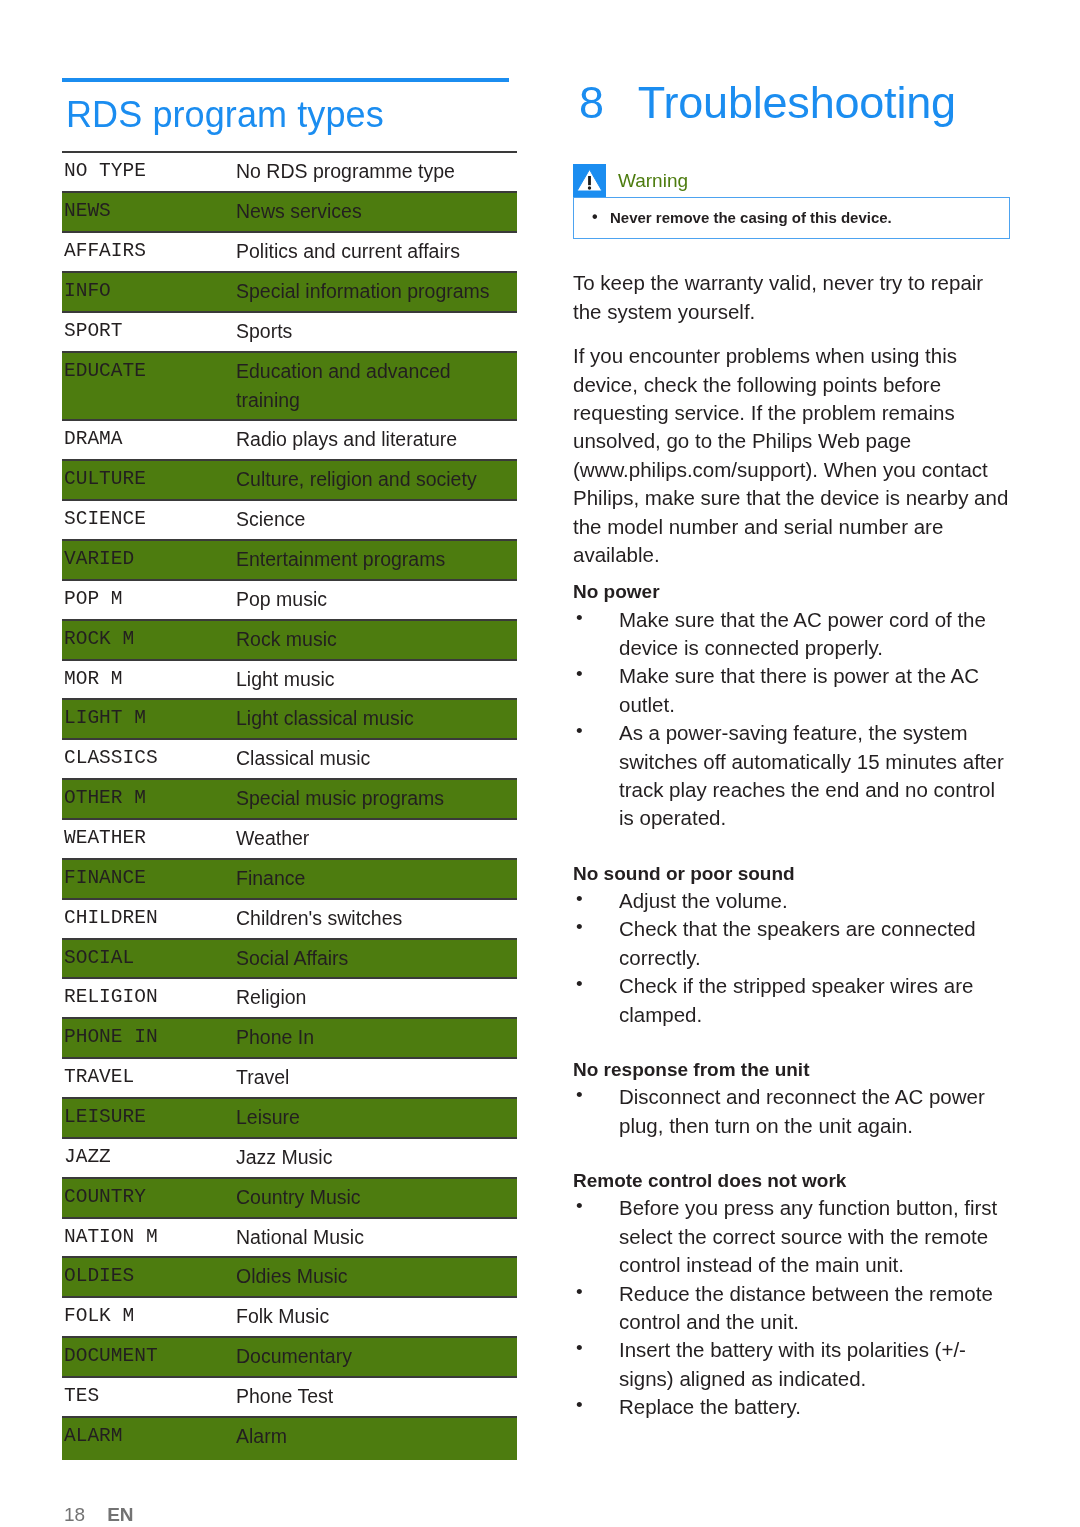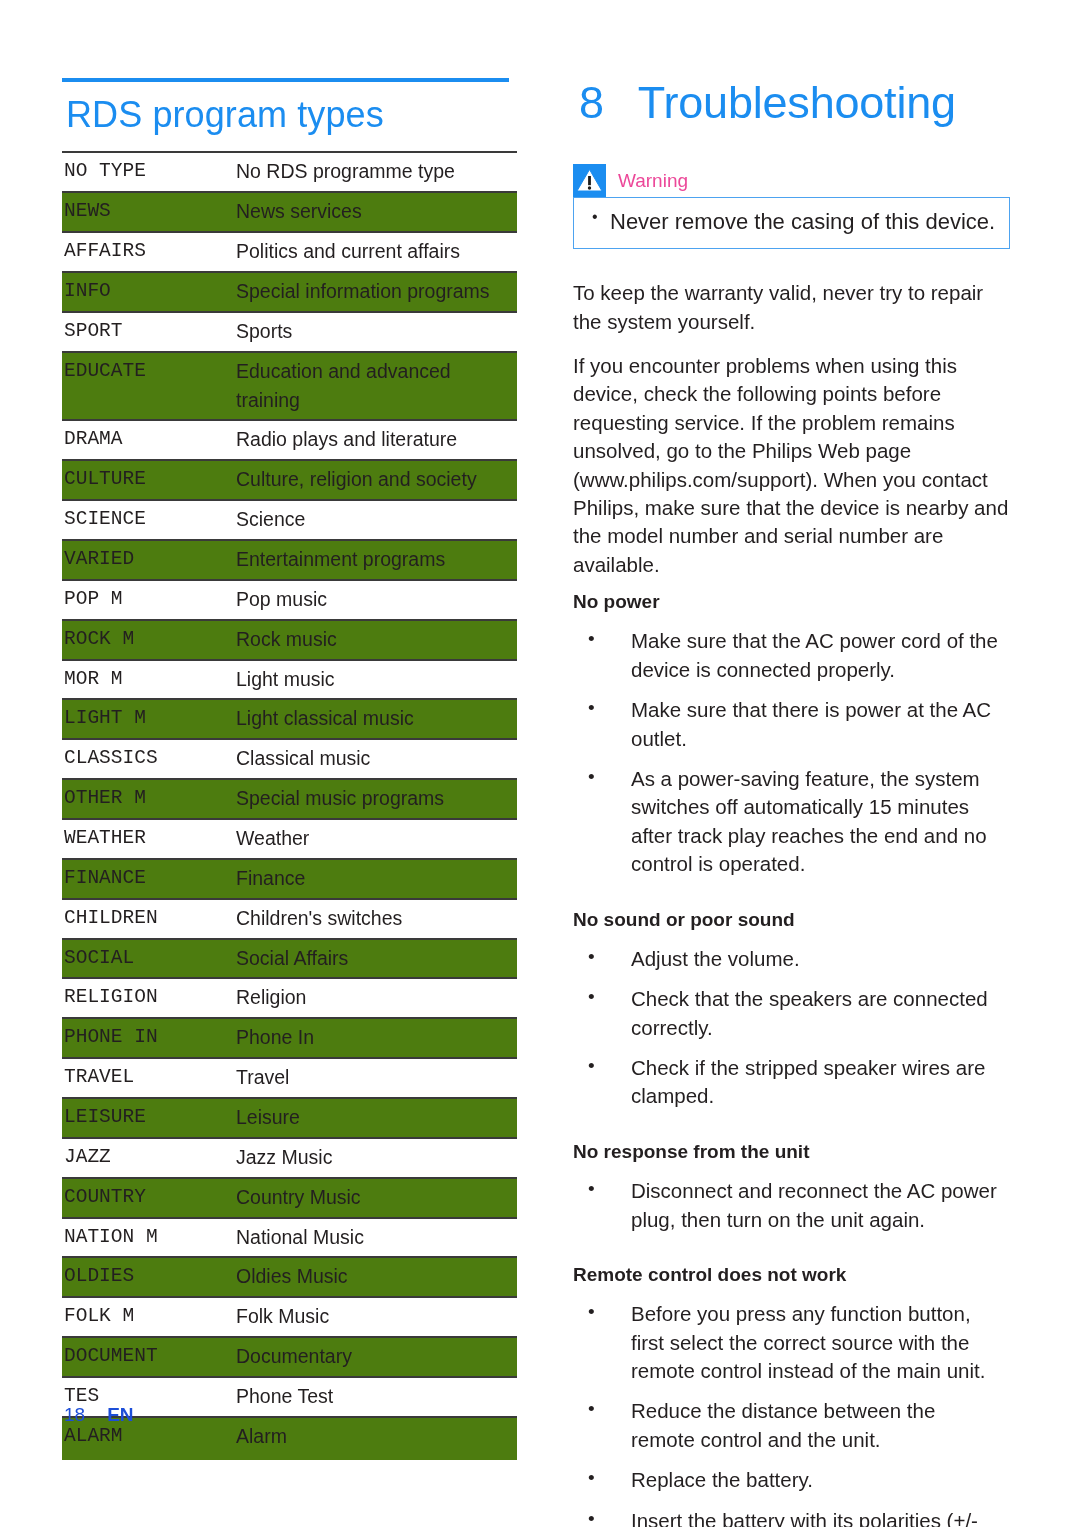--- a/index.html
+++ b/index.html
@@ -105,40 +105,41 @@
   .note-icon {
     width: 33px;
     height: 33px;
     background: #1b8df0;
     position: relative;
     flex: none;
   }
   .note-icon svg { display: block; }
   .note-label {
     font-size: 19px;
-    color: #ec4899;
+    color: #4d7c0f;
     font-weight: 400;
   }
   .note-body {
     border: 1px solid #4da3f0;
     border-top: 1px solid #4da3f0;
     padding: 9px 12px 10px 12px;
     box-sizing: border-box;
   }
   .note-body ul {
     margin: 0;
     padding: 0;
     list-style: none;
   }
   .note-body li {
-    font-size: 22px;
+    font-size: 15px;
     line-height: 1.4;
     color: #231f20;
     position: relative;
     padding-left: 24px;
+    font-weight: bold;
   }
   .note-body li:before {
     content: "\2022";
     position: absolute;
     left: 6px;
     top: -1px;
     font-size: 16px;
   }
 
   
@@ -165,40 +166,40 @@
     margin: 0;
     padding: 0;
     list-style: none;
   }
   ul.bullets li {
     font-size: 20.5px;
     line-height: 1.385;
     color: #231f20;
     position: relative;
     padding-left: 46px;
-    margin: 12px;
+    margin: 0;
   }
   ul.bullets li:before {
     content: "\2022";
     position: absolute;
     left: 3px;
     top: -1px;
     font-size: 19px;
     line-height: 1.385;
   }
 
   
   .footer {
     position: absolute;
     left: 64px;
-    top: 1404px;
+    top: 1504px;
     display: flex;
     gap: 22px;
     font-size: 19px;
-    color: #1d4ed8;
+    color: #737373;
     font-weight: 400;
     text-align: right;
   }
   .footer .pg { font-weight: 400; }
   .footer .lang { font-weight: 700; }
 </style>
 </head>
 <body>
 
 <div class="page">
@@ -386,22 +387,22 @@
           <li>Check if the stripped speaker wires are clamped.</li>
         </ul>
         <h3 class="sub gap">No response from the unit</h3>
         <ul class="bullets">
           <li>Disconnect and reconnect the AC power plug, then turn on the unit again.</li>
         </ul>
         <h3 class="sub gap">Remote control does not work</h3>
         <ul class="bullets">
           <li>Before you press any function button, first select the correct source with the remote control instead of the main unit.</li>
           <li>Reduce the distance between the remote control and the unit.</li>
+          <li>Insert the battery with its polarities (+/- signs) aligned as indicated.</li>
           <li>Replace the battery.</li>
-          <li>Insert the battery with its polarities (+/- signs) aligned as indicated.</li>
         </ul>
       </div>
 
   </div>
 
   <div class="footer">
     <span class="pg">18</span>
     <span class="lang">EN</span>
   </div>
 

